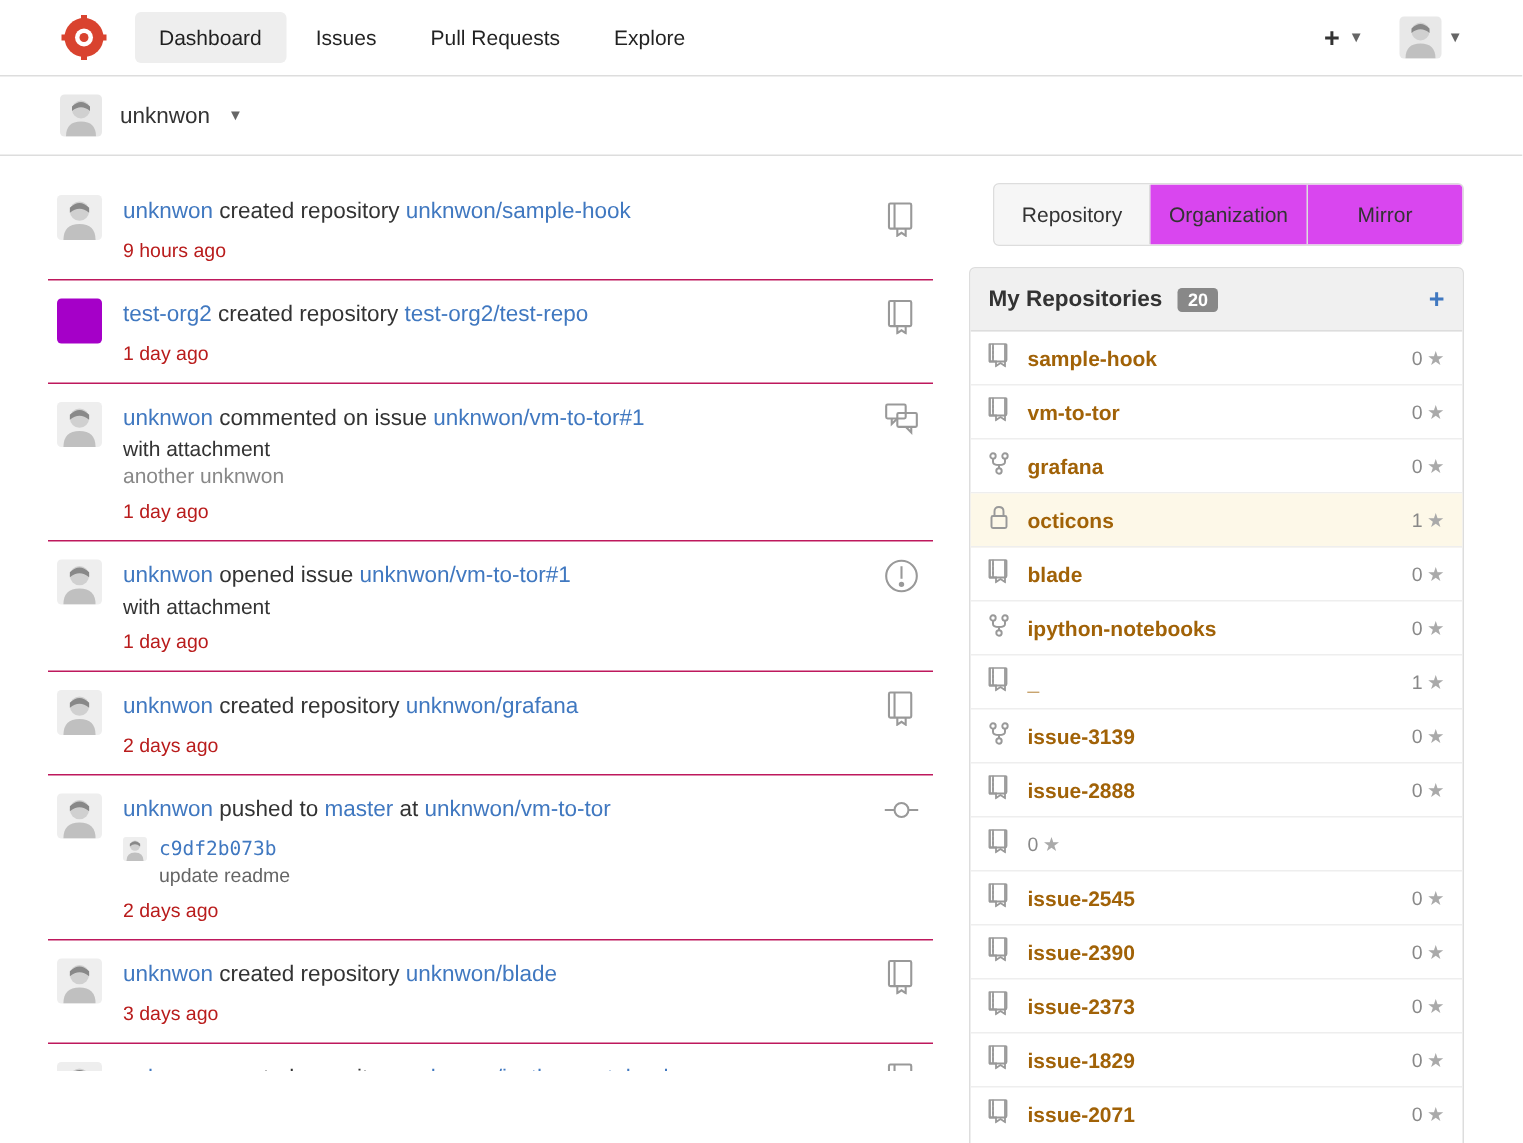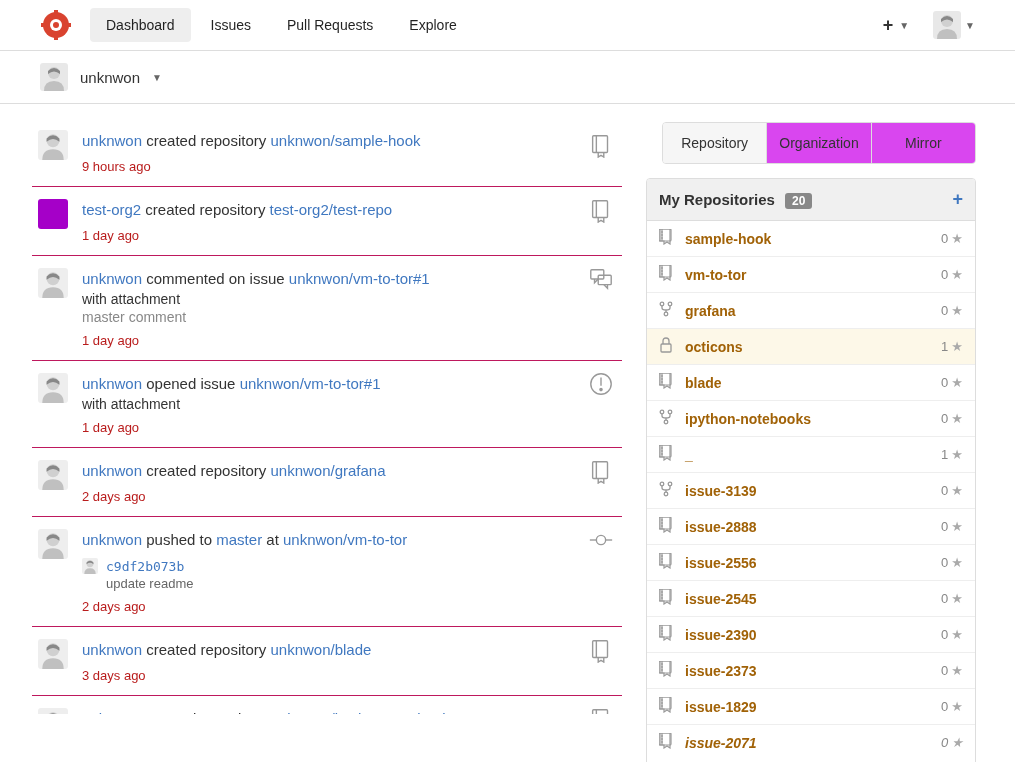--- a/index.html
+++ b/index.html
@@ -44,21 +44,21 @@
 .sidetab.active { background: #f6f6f6; font-weight: normal; }
 
 .panel { border: 1px solid #ddd; border-radius: 4px; overflow: hidden; }
 .panel-header { background: #f0f0f0; padding: 10px 12px; display: flex; align-items: center; border-bottom: 1px solid #ddd; }
 .panel-title { font-weight: bold; font-size: 15px; flex: 1; }
 .badge { background: #888; color: #fff; border-radius: 3px; padding: 1px 7px; font-size: 12px; margin-left: 6px; font-weight: bold; }
 .add-repo { color: #4078c0; font-size: 18px; font-weight: bold; cursor: pointer; }
 
 .repo-list { }
 .repo-row { display: flex; align-items: center; padding: 8px 12px; border-bottom: 1px solid #eee; font-size: 14px; }
-.repo-row:last-child { border-bottom: none; font-style: italic; }
+.repo-row:last-child { border-bottom: none; }
 .repo-row.highlight { background: #fdf8e8; }
 .repo-icon { width: 16px; margin-right: 10px; color: #888; flex-shrink: 0; }
 .repo-name { flex: 1; color: #a16207; font-weight: bold; }
 .repo-stars { color: #888; font-size: 13px; display: flex; align-items: center; gap: 3px; }
 .star-shape { color: #aaa; }
 .show-more { padding: 10px 12px; color: #4078c0; cursor: pointer; font-size: 14px; }
 
 svg.icon-svg { width: 26px; height: 26px; fill: none; stroke: #999; stroke-width: 1.5; }
 svg.repo-svg { width: 14px; height: 16px; fill: #888; }
 svg.small-av { width: 100%; height: 100%; }
@@ -159,21 +159,21 @@
             <path d="M11 22 L11 27 L14 25 L17 27 L17 22"></path>
           </svg></div>
       </div>
       <div class="feed-item">
         <div class="feed-avatar" style="background:#eee"><svg viewBox="0 0 28 28" width="30" height="30">
             <use href="#person-head"></use>
           </svg></div>
         <div class="feed-body">
           <div class="feed-title"><a href="#" class="actor">unknwon</a> commented on issue <a href="#" class="target">unknwon/vm-to-tor#1</a></div>
           <div class="feed-extra">with attachment</div>
-          <div class="feed-extra muted" style="color:#888">master comment</div>
+          <div class="feed-extra muted" style="color:#888">another unknwon</div>
           <div class="feed-time">1 day ago</div>
         </div>
         <div class="feed-icon"><svg class="icon-svg" viewBox="0 0 28 28">
             <rect x="3" y="4" width="14" height="10" rx="1"></rect>
             <path d="M7 14 L7 18 L11 14"></path>
             <rect x="11" y="10" width="14" height="10" rx="1"></rect>
             <path d="M21 20 L21 24 L17 20"></path>
           </svg></div>
       </div>
       <div class="feed-item">
@@ -330,21 +330,20 @@
             <span class="repo-icon"><svg class="repo-svg" viewBox="0 0 14 16">
                 <use href="#repo-glyph"></use>
               </svg></span>
             <a href="#" class="repo-name">issue-2888</a>
             <span class="repo-stars">0 <span class="star-shape">★</span></span>
           </div>
           <div class="repo-row">
             <span class="repo-icon"><svg class="repo-svg" viewBox="0 0 14 16">
                 <use href="#repo-glyph"></use>
               </svg></span>
-            <a href="#" class="repo-name">issue-2556</a>
             <span class="repo-stars">0 <span class="star-shape">★</span></span>
           </div>
           <div class="repo-row">
             <span class="repo-icon"><svg class="repo-svg" viewBox="0 0 14 16">
                 <use href="#repo-glyph"></use>
               </svg></span>
             <a href="#" class="repo-name">issue-2545</a>
             <span class="repo-stars">0 <span class="star-shape">★</span></span>
           </div>
           <div class="repo-row">

